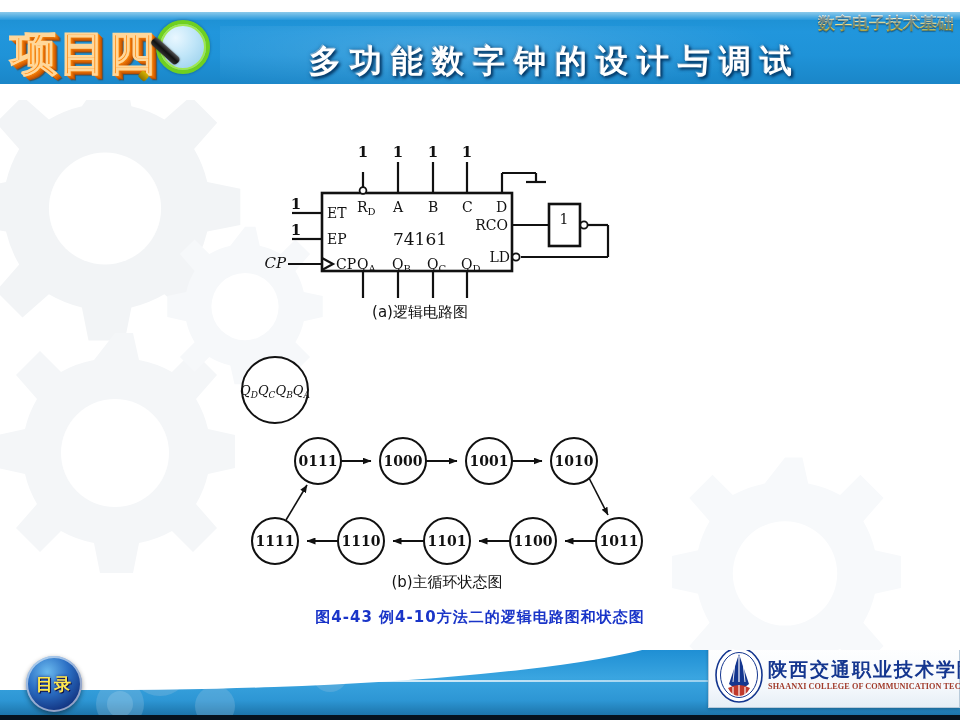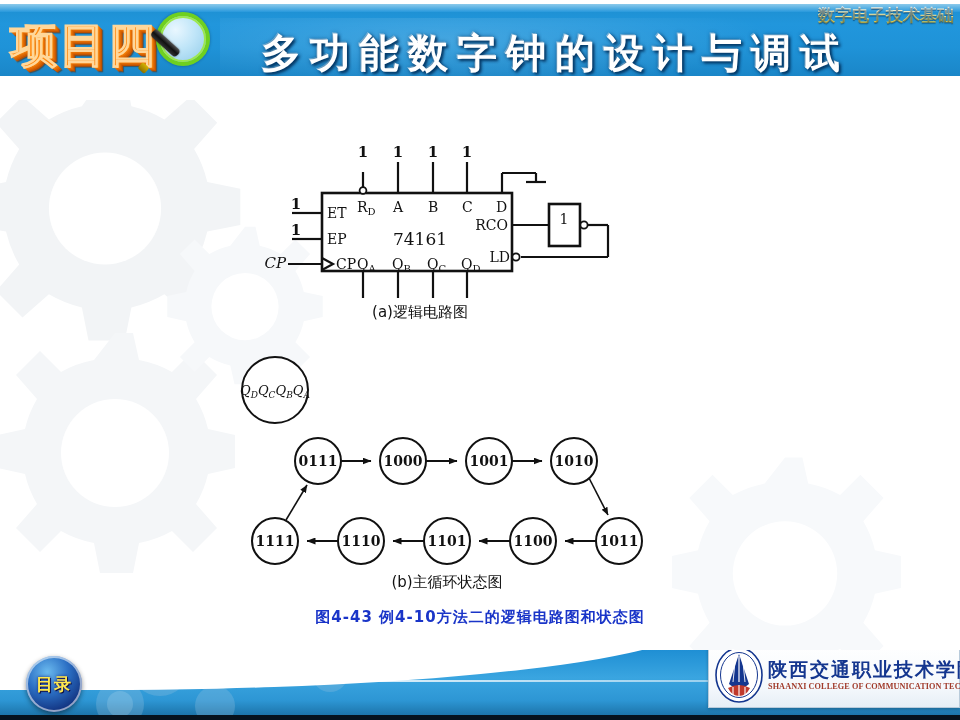--- a/index.html
+++ b/index.html
@@ -4,21 +4,21 @@
 <style>
   html,body{margin:0;padding:0;}
   body{
     width:960px;height:720px;overflow:hidden;
     font-family:"Liberation Sans","DejaVu Sans",sans-serif;
     background:#ffffff;position:relative;
   }
   #slide{position:absolute;inset:0;width:960px;height:720px;overflow:hidden;background:#fff;}
 
   
-  .header{position:absolute;left:0;top:4px;width:960px;height:72px;
+  .header{position:absolute;left:0;top:12px;width:960px;height:72px;
     background:linear-gradient(180deg,#1d8fd0 0%,#2196dc 28%,#1f93d8 60%,#1a86c8 100%);
     overflow:hidden;}
   .header .sheen{position:absolute;left:0;top:0;width:960px;height:8px;
     background:linear-gradient(180deg,#9fd4ef 0%,#2a9ade 100%);opacity:.85;}
   .header .sheen2{position:absolute;left:220px;top:14px;width:560px;height:70px;
     background:radial-gradient(ellipse at 40% 30%,rgba(255,255,255,.16),rgba(255,255,255,0) 70%);}
   .hdr-rule{position:absolute;left:0;top:88px;width:960px;height:9px;
     background:linear-gradient(180deg,#ff7a18 0%,#f2600c 55%,#d94f06 100%);}
 
   
@@ -40,21 +40,21 @@
   .mag-handle{position:absolute;left:6px;top:40px;width:34px;height:9px;border-radius:4px;
     background:linear-gradient(180deg,#555 0%,#111 50%,#333 100%);
     transform:rotate(42deg);transform-origin:right center;
     box-shadow:0 0 2px rgba(0,0,0,.5);}
   .mag-tip{position:absolute;left:1px;top:54px;width:9px;height:8px;border-radius:2px;
     background:linear-gradient(180deg,#d8b400,#8a7000);transform:rotate(42deg);}
 
   .hdr-title{
     position:absolute;left:225px;top:18px;width:660px;height:62px;
     font-family:"DejaVu Sans","Liberation Sans",sans-serif;
-    font-size:40px;font-weight:bold;color:#ffffff;letter-spacing:9px;
+    font-size:32px;font-weight:bold;color:#ffffff;letter-spacing:9px;
     line-height:62px;text-align:center;white-space:nowrap;
     text-shadow:0 0 4px rgba(0,60,110,.85),2px 2px 3px rgba(0,40,80,.9),-1px -1px 0 rgba(255,255,255,.5);
   }
   .hdr-course{
     position:absolute;right:6px;top:0px;height:22px;line-height:22px;
     font-family:"DejaVu Sans","Liberation Sans",sans-serif;
     font-size:17px;font-weight:bold;letter-spacing:0px;white-space:nowrap;
     background:linear-gradient(180deg,#ffffff 8%,#fff6b0 45%,#f2d23a 85%);
     -webkit-background-clip:text;background-clip:text;color:transparent;
     text-shadow:0 1px 1px rgba(0,45,85,.55);

